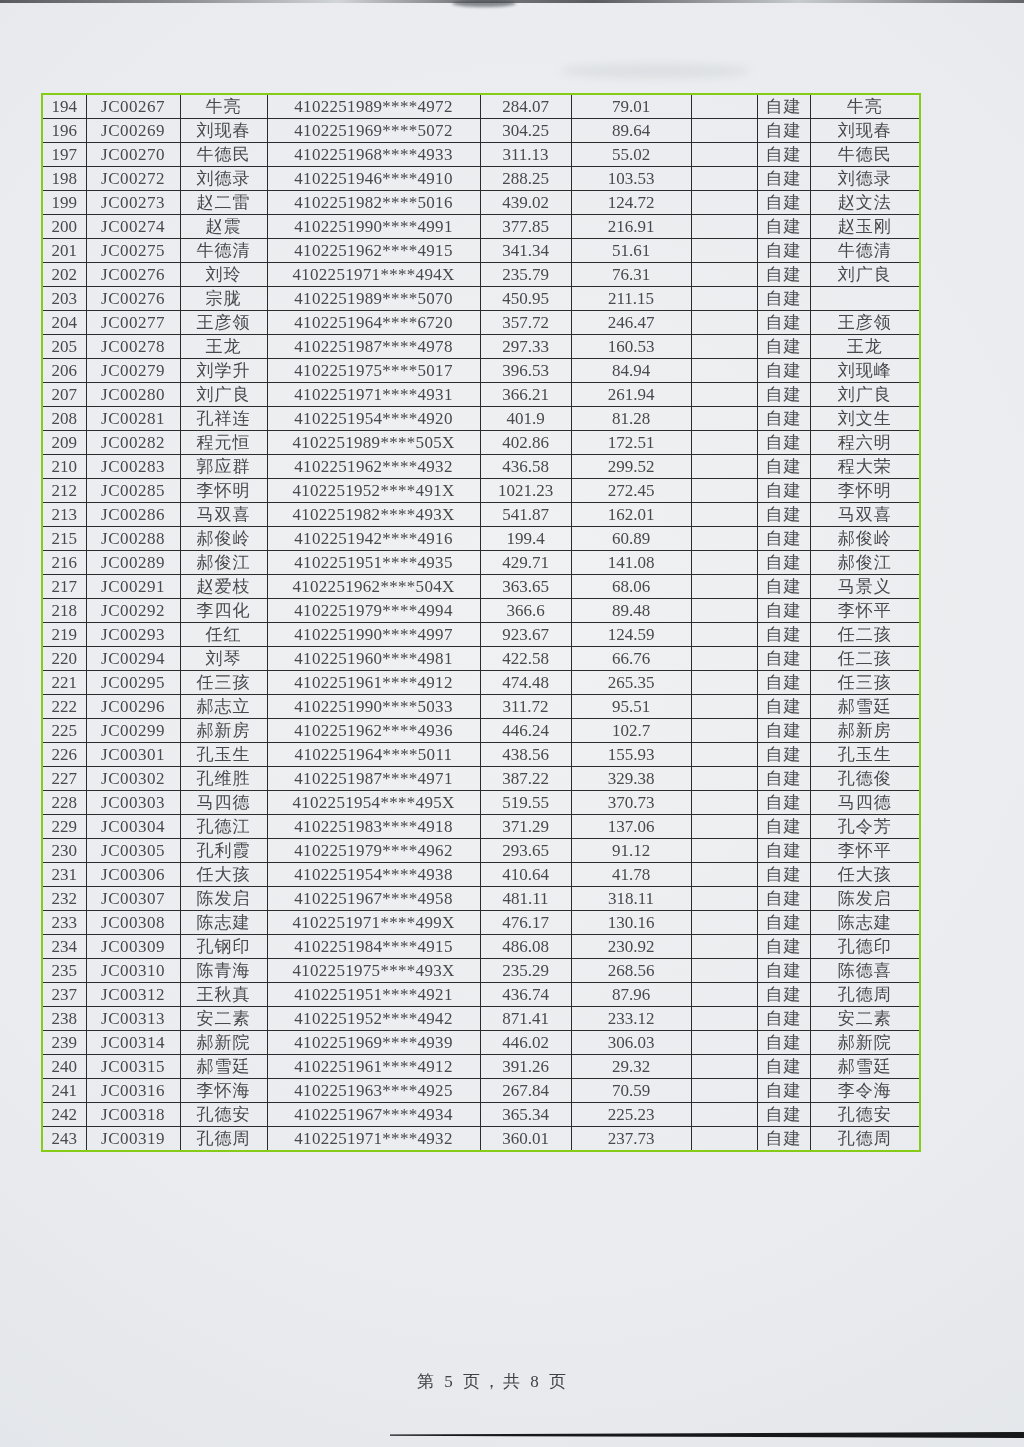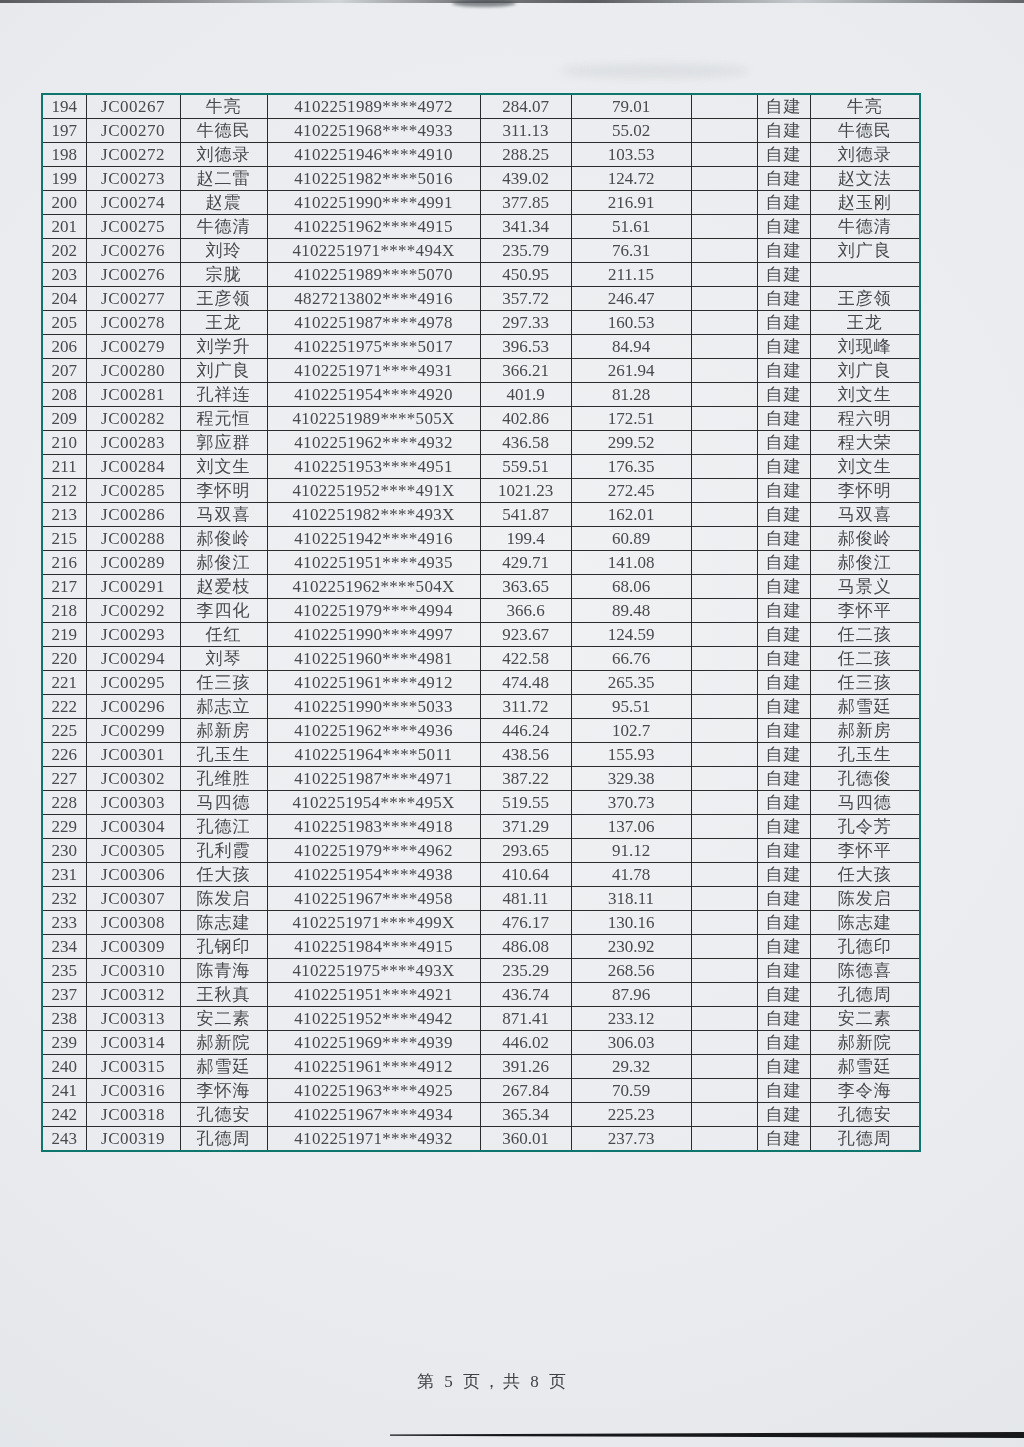--- a/index.html
+++ b/index.html
@@ -36,21 +36,21 @@
     position: absolute; top: 1432px; left: 390px; width: 634px; height: 6px;
     background: #17181a;
     clip-path: polygon(0 42%, 100% 0%, 100% 100%, 0 62%);
   }
 
   
   table.roster {
     position: absolute; left: 41px; top: 93px;
     width: 878px; height: 966px;
     border-collapse: collapse; table-layout: fixed;
-    border: 2px solid #0f766e;
+    border: 2px solid #84cc16;
   }
   table.roster td {
     border: 1px solid #2a2c2e;
     padding: 0;
     text-align: center; vertical-align: middle;
     font-size: 17px;
     color: #47494c;
     white-space: nowrap;
     overflow: hidden;
   }
@@ -95,20 +95,31 @@
         <td class="c-code">JC00267</td>
         <td class="c-name">牛亮</td>
         <td class="c-id_number">4102251989****4972</td>
         <td class="c-value1">284.07</td>
         <td class="c-value2">79.01</td>
         <td class="c-blank"></td>
         <td class="c-build_type">自建</td>
         <td class="c-name2">牛亮</td>
       </tr>
       <tr>
+        <td class="c-row_number">196</td>
+        <td class="c-code">JC00269</td>
+        <td class="c-name">刘现春</td>
+        <td class="c-id_number">4102251969****5072</td>
+        <td class="c-value1">304.25</td>
+        <td class="c-value2">89.64</td>
+        <td class="c-blank"></td>
+        <td class="c-build_type">自建</td>
+        <td class="c-name2">刘现春</td>
+      </tr>
+      <tr>
         <td class="c-row_number">197</td>
         <td class="c-code">JC00270</td>
         <td class="c-name">牛德民</td>
         <td class="c-id_number">4102251968****4933</td>
         <td class="c-value1">311.13</td>
         <td class="c-value2">55.02</td>
         <td class="c-blank"></td>
         <td class="c-build_type">自建</td>
         <td class="c-name2">牛德民</td>
       </tr>
@@ -175,21 +186,21 @@
         <td class="c-value1">450.95</td>
         <td class="c-value2">211.15</td>
         <td class="c-blank"></td>
         <td class="c-build_type">自建</td>
         <td class="c-name2"></td>
       </tr>
       <tr>
         <td class="c-row_number">204</td>
         <td class="c-code">JC00277</td>
         <td class="c-name">王彦领</td>
-        <td class="c-id_number">4827213802****4916</td>
+        <td class="c-id_number">4102251964****6720</td>
         <td class="c-value1">357.72</td>
         <td class="c-value2">246.47</td>
         <td class="c-blank"></td>
         <td class="c-build_type">自建</td>
         <td class="c-name2">王彦领</td>
       </tr>
       <tr>
         <td class="c-row_number">205</td>
         <td class="c-code">JC00278</td>
         <td class="c-name">王龙</td>
@@ -249,31 +260,20 @@
         <td class="c-code">JC00283</td>
         <td class="c-name">郭应群</td>
         <td class="c-id_number">4102251962****4932</td>
         <td class="c-value1">436.58</td>
         <td class="c-value2">299.52</td>
         <td class="c-blank"></td>
         <td class="c-build_type">自建</td>
         <td class="c-name2">程大荣</td>
       </tr>
       <tr>
-        <td class="c-row_number">211</td>
-        <td class="c-code">JC00284</td>
-        <td class="c-name">刘文生</td>
-        <td class="c-id_number">4102251953****4951</td>
-        <td class="c-value1">559.51</td>
-        <td class="c-value2">176.35</td>
-        <td class="c-blank"></td>
-        <td class="c-build_type">自建</td>
-        <td class="c-name2">刘文生</td>
-      </tr>
-      <tr>
         <td class="c-row_number">212</td>
         <td class="c-code">JC00285</td>
         <td class="c-name">李怀明</td>
         <td class="c-id_number">4102251952****491X</td>
         <td class="c-value1">1021.23</td>
         <td class="c-value2">272.45</td>
         <td class="c-blank"></td>
         <td class="c-build_type">自建</td>
         <td class="c-name2">李怀明</td>
       </tr>

